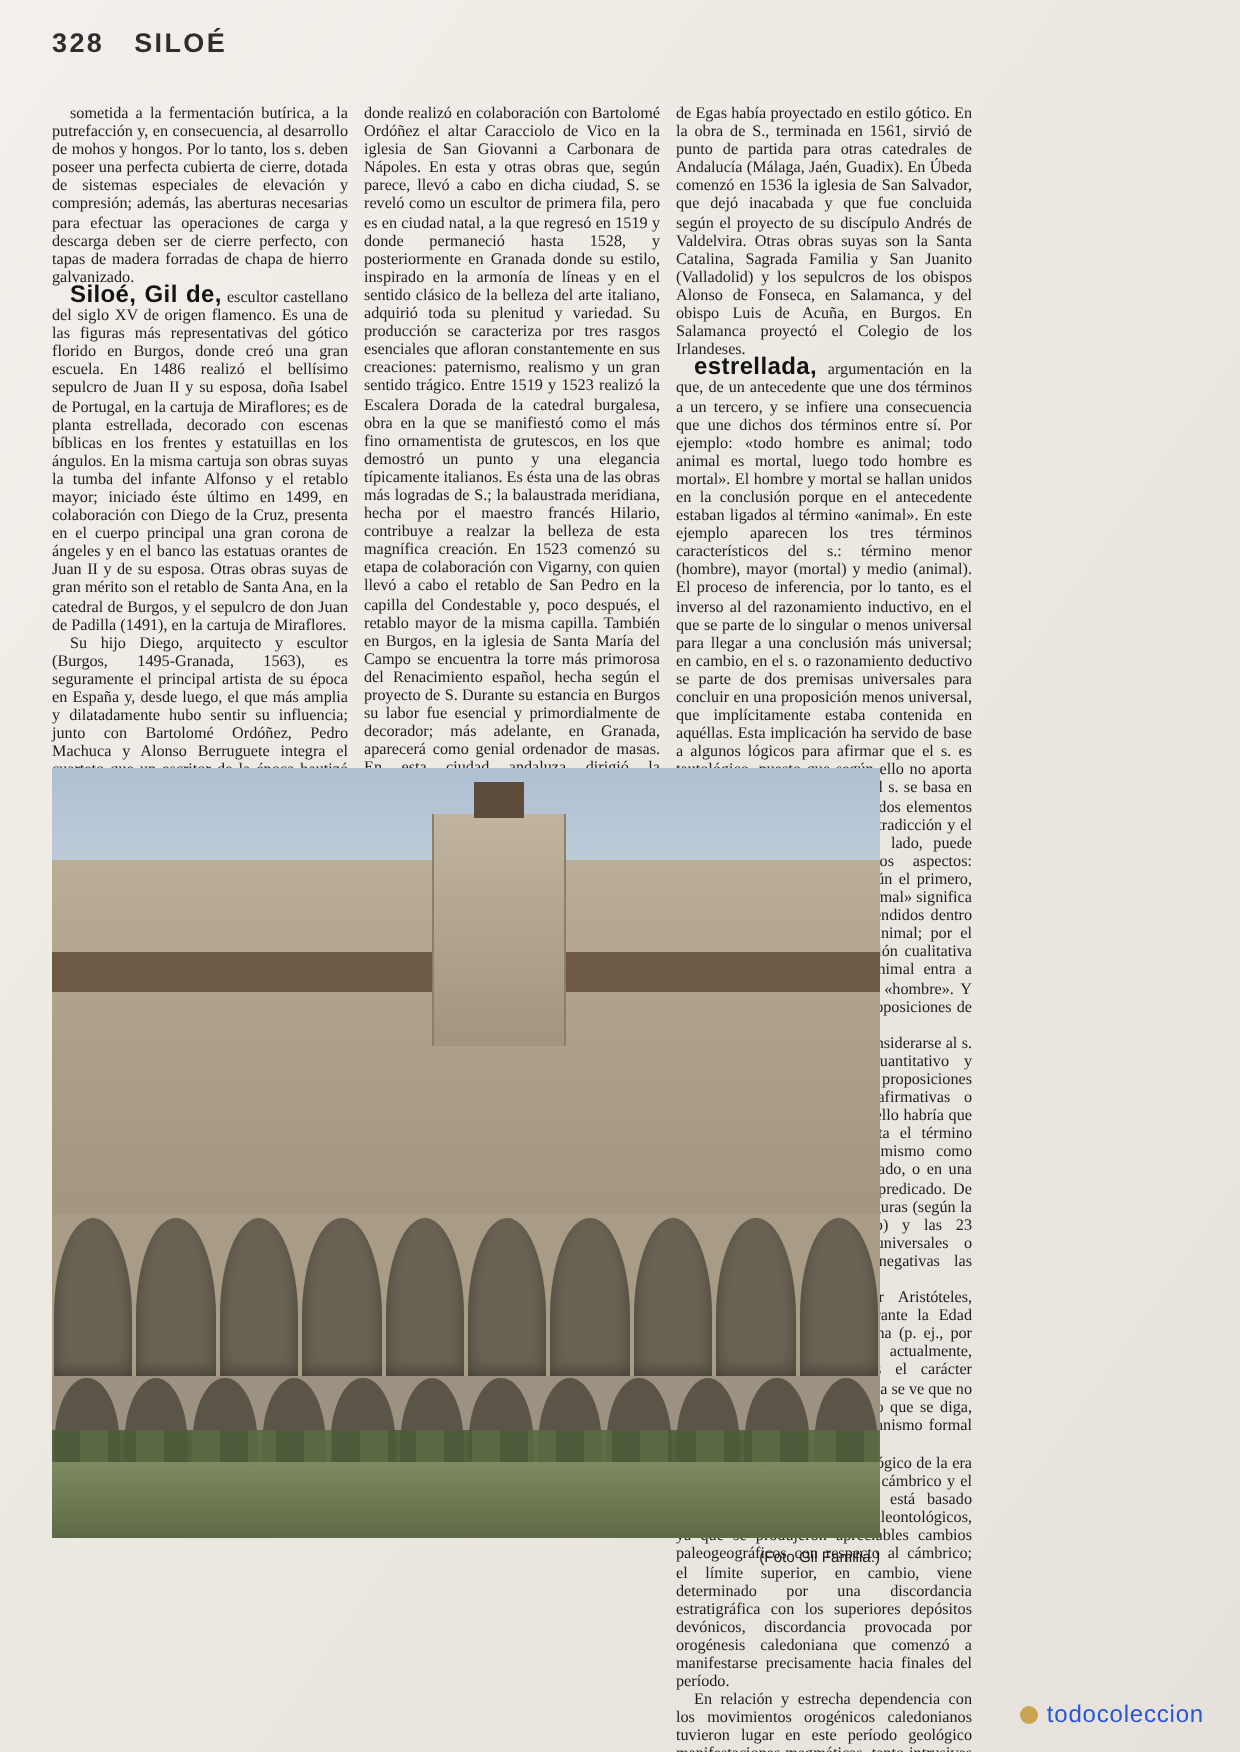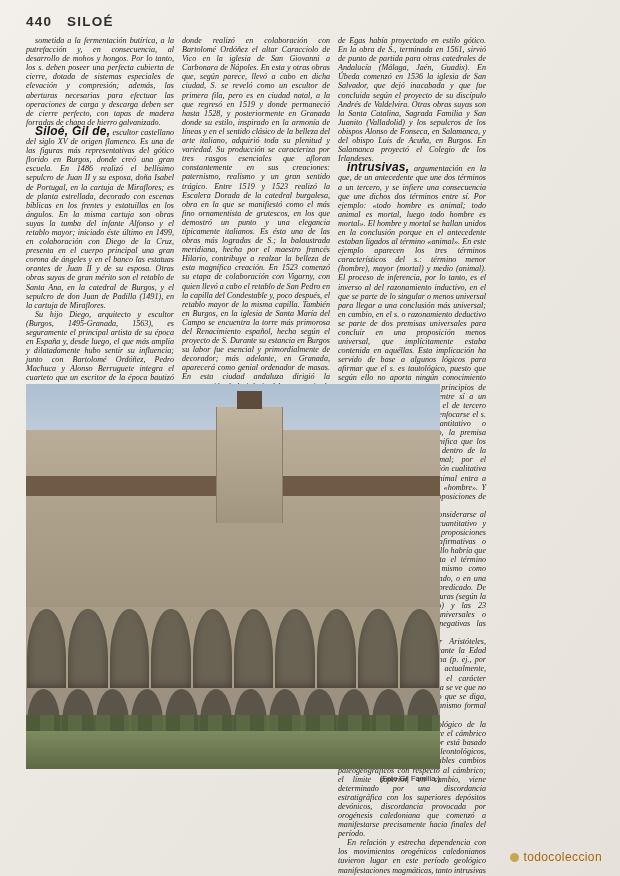--- a/index.html
+++ b/index.html
@@ -33,28 +33,27 @@
   .header .num { margin-right:10px; }
 
   .columns {
     position:absolute;
     top:36px; left:26px;
     width:568px;
     height:806px;
   }
   .col {
     position:absolute;
-    top:0;
+    top:16px;
     width:272px;
     font-size:8.1px;
     line-height:9.1px;
     text-align:justify;
     color:#1d1d1d;
     hyphens:auto;
-    font-style:italic;
   }
 
   
   .col-1 { left:0;   width:148px; }
   .col-2 { left:156px; width:148px; }
   .col-3 { left:312px; width:148px; }
   .col-4 { left:468px; width:100px; }
 
   p { margin:0 0 0 0; text-indent:9px; }
   p.noind { text-indent:0; }
@@ -142,37 +141,37 @@
     line-height:9.6px;
     color:#1b1b1b;
   }
   .caption .credit { float:right; }
 
   .watermark {
     position:absolute;
     right:18px; bottom:12px;
     font-family:"Liberation Sans", sans-serif;
     font-size:12px;
-    color:#a16207;
+    color:#1d4ed8;
     letter-spacing:.4px;
     opacity:.95;
   }
   .wm-dot {
     display:inline-block; width:9px; height:9px; border-radius:50%;
     background:#c9a14a; margin-right:4px; vertical-align:-1px;
   }
 </style>
 </head>
 <body>
 
 <div class="page">
   <div class="paper-tint"></div>
 
   <div class="header">
-    <span class="num">440</span>
+    <span class="num">328</span>
     <span>SILOÉ</span>
   </div>
 
   <div class="columns">
 
     <div class="col col-1">
       <p>sometida a la fermentación butírica, a la putrefacción y, en consecuencia, al desarrollo de mohos y hongos. Por lo tanto, los s. deben poseer una perfecta cubierta de cierre, dotada de sistemas especiales de elevación y compresión; además, las aberturas necesarias para efectuar las operaciones de carga y descarga deben ser de cierre perfecto, con tapas de madera forradas de chapa de hierro galvanizado.</p>
       <p class="run-in">
         <span class="entry-head">Siloé, Gil de,</span>
         <span>escultor castellano del siglo XV de origen flamenco. Es una de las figuras más representativas del gótico florido en Burgos, donde creó una gran escuela. En 1486 realizó el bellísimo sepulcro de Juan II y su esposa, doña Isabel de Portugal, en la cartuja de Miraflores; es de planta estrellada, decorado con escenas bíblicas en los frentes y estatuillas en los ángulos. En la misma cartuja son obras suyas la tumba del infante Alfonso y el retablo mayor; iniciado éste último en 1499, en colaboración con Diego de la Cruz, presenta en el cuerpo principal una gran corona de ángeles y en el banco las estatuas orantes de Juan II y de su esposa. Otras obras suyas de gran mérito son el retablo de Santa Ana, en la catedral de Burgos, y el sepulcro de don Juan de Padilla (1491), en la cartuja de Miraflores.</span>
@@ -180,21 +179,21 @@
       <p>Su hijo Diego, arquitecto y escultor (Burgos, 1495-Granada, 1563), es seguramente el principal artista de su época en España y, desde luego, el que más amplia y dilatadamente hubo sentir su influencia; junto con Bartolomé Ordóñez, Pedro Machuca y Alonso Berruguete integra el cuarteto que un escritor de la época bautizó con la gráfica denominación de «las águilas del Renacimiento españolas». Hacia 1517 marchó a Italia,</p>
     </div>
 
     <div class="col col-2">
       <p class="noind">donde realizó en colaboración con Bartolomé Ordóñez el altar Caracciolo de Vico en la iglesia de San Giovanni a Carbonara de Nápoles. En esta y otras obras que, según parece, llevó a cabo en dicha ciudad, S. se reveló como un escultor de primera fila, pero es en ciudad natal, a la que regresó en 1519 y donde permaneció hasta 1528, y posteriormente en Granada donde su estilo, inspirado en la armonía de líneas y en el sentido clásico de la belleza del arte italiano, adquirió toda su plenitud y variedad. Su producción se caracteriza por tres rasgos esenciales que afloran constantemente en sus creaciones: paternismo, realismo y un gran sentido trágico. Entre 1519 y 1523 realizó la Escalera Dorada de la catedral burgalesa, obra en la que se manifiestó como el más fino ornamentista de grutescos, en los que demostró un punto y una elegancia típicamente italianos. Es ésta una de las obras más logradas de S.; la balaustrada meridiana, hecha por el maestro francés Hilario, contribuye a realzar la belleza de esta magnífica creación. En 1523 comenzó su etapa de colaboración con Vigarny, con quien llevó a cabo el retablo de San Pedro en la capilla del Condestable y, poco después, el retablo mayor de la misma capilla. También en Burgos, en la iglesia de Santa María del Campo se encuentra la torre más primorosa del Renacimiento español, hecha según el proyecto de S. Durante su estancia en Burgos su labor fue esencial y primordialmente de decorador; más adelante, en Granada, aparecerá como genial ordenador de masas. En esta ciudad andaluza dirigió la construcción de la iglesia del monasterio de San Jerónimo, que terminó con la ayuda de colaboradores) en 1547, y se le encargó la de la catedral, que en 1521 Enrique</p>
     </div>
 
     <div class="col col-3">
       <p class="noind">de Egas había proyectado en estilo gótico. En la obra de S., terminada en 1561, sirvió de punto de partida para otras catedrales de Andalucía (Málaga, Jaén, Guadix). En Úbeda comenzó en 1536 la iglesia de San Salvador, que dejó inacabada y que fue concluida según el proyecto de su discípulo Andrés de Valdelvira. Otras obras suyas son la Santa Catalina, Sagrada Familia y San Juanito (Valladolid) y los sepulcros de los obispos Alonso de Fonseca, en Salamanca, y del obispo Luis de Acuña, en Burgos. En Salamanca proyectó el Colegio de los Irlandeses.</p>
       <p class="run-in">
-        <span class="entry-head">intrusivas,</span>
+        <span class="entry-head">estrellada,</span>
         <span>argumentación en la que, de un antecedente que une dos términos a un tercero, y se infiere una consecuencia que une dichos dos términos entre sí. Por ejemplo: «todo hombre es animal; todo animal es mortal, luego todo hombre es mortal». El hombre y mortal se hallan unidos en la conclusión porque en el antecedente estaban ligados al término «animal». En este ejemplo aparecen los tres términos característicos del s.: término menor (hombre), mayor (mortal) y medio (animal). El proceso de inferencia, por lo tanto, es el inverso al del razonamiento inductivo, en el que se parte de lo singular o menos universal para llegar a una conclusión más universal; en cambio, en el s. o razonamiento deductivo se parte de dos premisas universales para concluir en una proposición menos universal, que implícitamente estaba contenida en aquéllas. Esta implicación ha servido de base a algunos lógicos para afirmar que el s. es tautológico, puesto que según ello no aporta ningún conocimiento nuevo. El s. se basa en los principios de identidad de dos elementos entre sí a un tercero, el de contradicción y el de tercero excluso. Por otro lado, puede enfocarse el s. desde dos aspectos: cuantitativo o cualitativo. Según el primero, la premisa «todo hombre es animal» significa que los hombres están comprendidos dentro de la extensión de la clase animal; por el contrario, según la interpretación cualitativa se significaría que la nota animal entra a formar parte en la esencia de «hombre». Y del mismo modo las demás proposiciones de un s. y su deducción.</span>
       </p>
       <p>Desde otro ángulo puede considerarse al s. bajo el punto de vista cuantitativo y cualitativo, según se trate de proposiciones universales o particulares, afirmativas o negativas, respectivamente. A ello habría que añadir la posición que adopta el término medio en las premisas; el mismo como sujeto, en ambas como predicado, o en una como sujeto y en otra como predicado. De este modo surgen las cuatro figuras (según la posición del término medio) y las 23 modalidades (según sean universales o particulares, afirmativas o negativas las premisas).</p>
       <p>El s. fue inventado por Aristóteles, ampliamente desarrollado durante la Edad Media, criticado en la Moderna (p. ej., por Descartes) y estudiado actualmente, destacándose cada vez más el carácter puramente formal del mismo; ya se ve que no consiste en el contenido, en lo que se diga, sino en la corrección del mecanismo formal deductivo.</p>
       <p class="run-in">
         <span class="entry-head">silúrico,</span>
         <span>período geológico de la era primaria comprendido entre el cámbrico y el devónico. Su límite inferior está basado exclusivamente en criterios paleontológicos, ya que se produjeron apreciables cambios paleogeográficos con respecto al cámbrico; el límite superior, en cambio, viene determinado por una discordancia estratigráfica con los superiores depósitos devónicos, discordancia provocada por orogénesis caledoniana que comenzó a manifestarse precisamente hacia finales del período.</span>
       </p>
       <p>En relación y estrecha dependencia con los movimientos orogénicos caledonianos tuvieron lugar en este período geológico manifestaciones magmáticas, tanto intrusivas como efusivas.</p>
       <p>Durante el s. la configuración de las tierras emergidas estaba aún marcada por la presencia de un continente norteatlántico y de un continente asiático, a los cuales es probable que se contra-</p>

